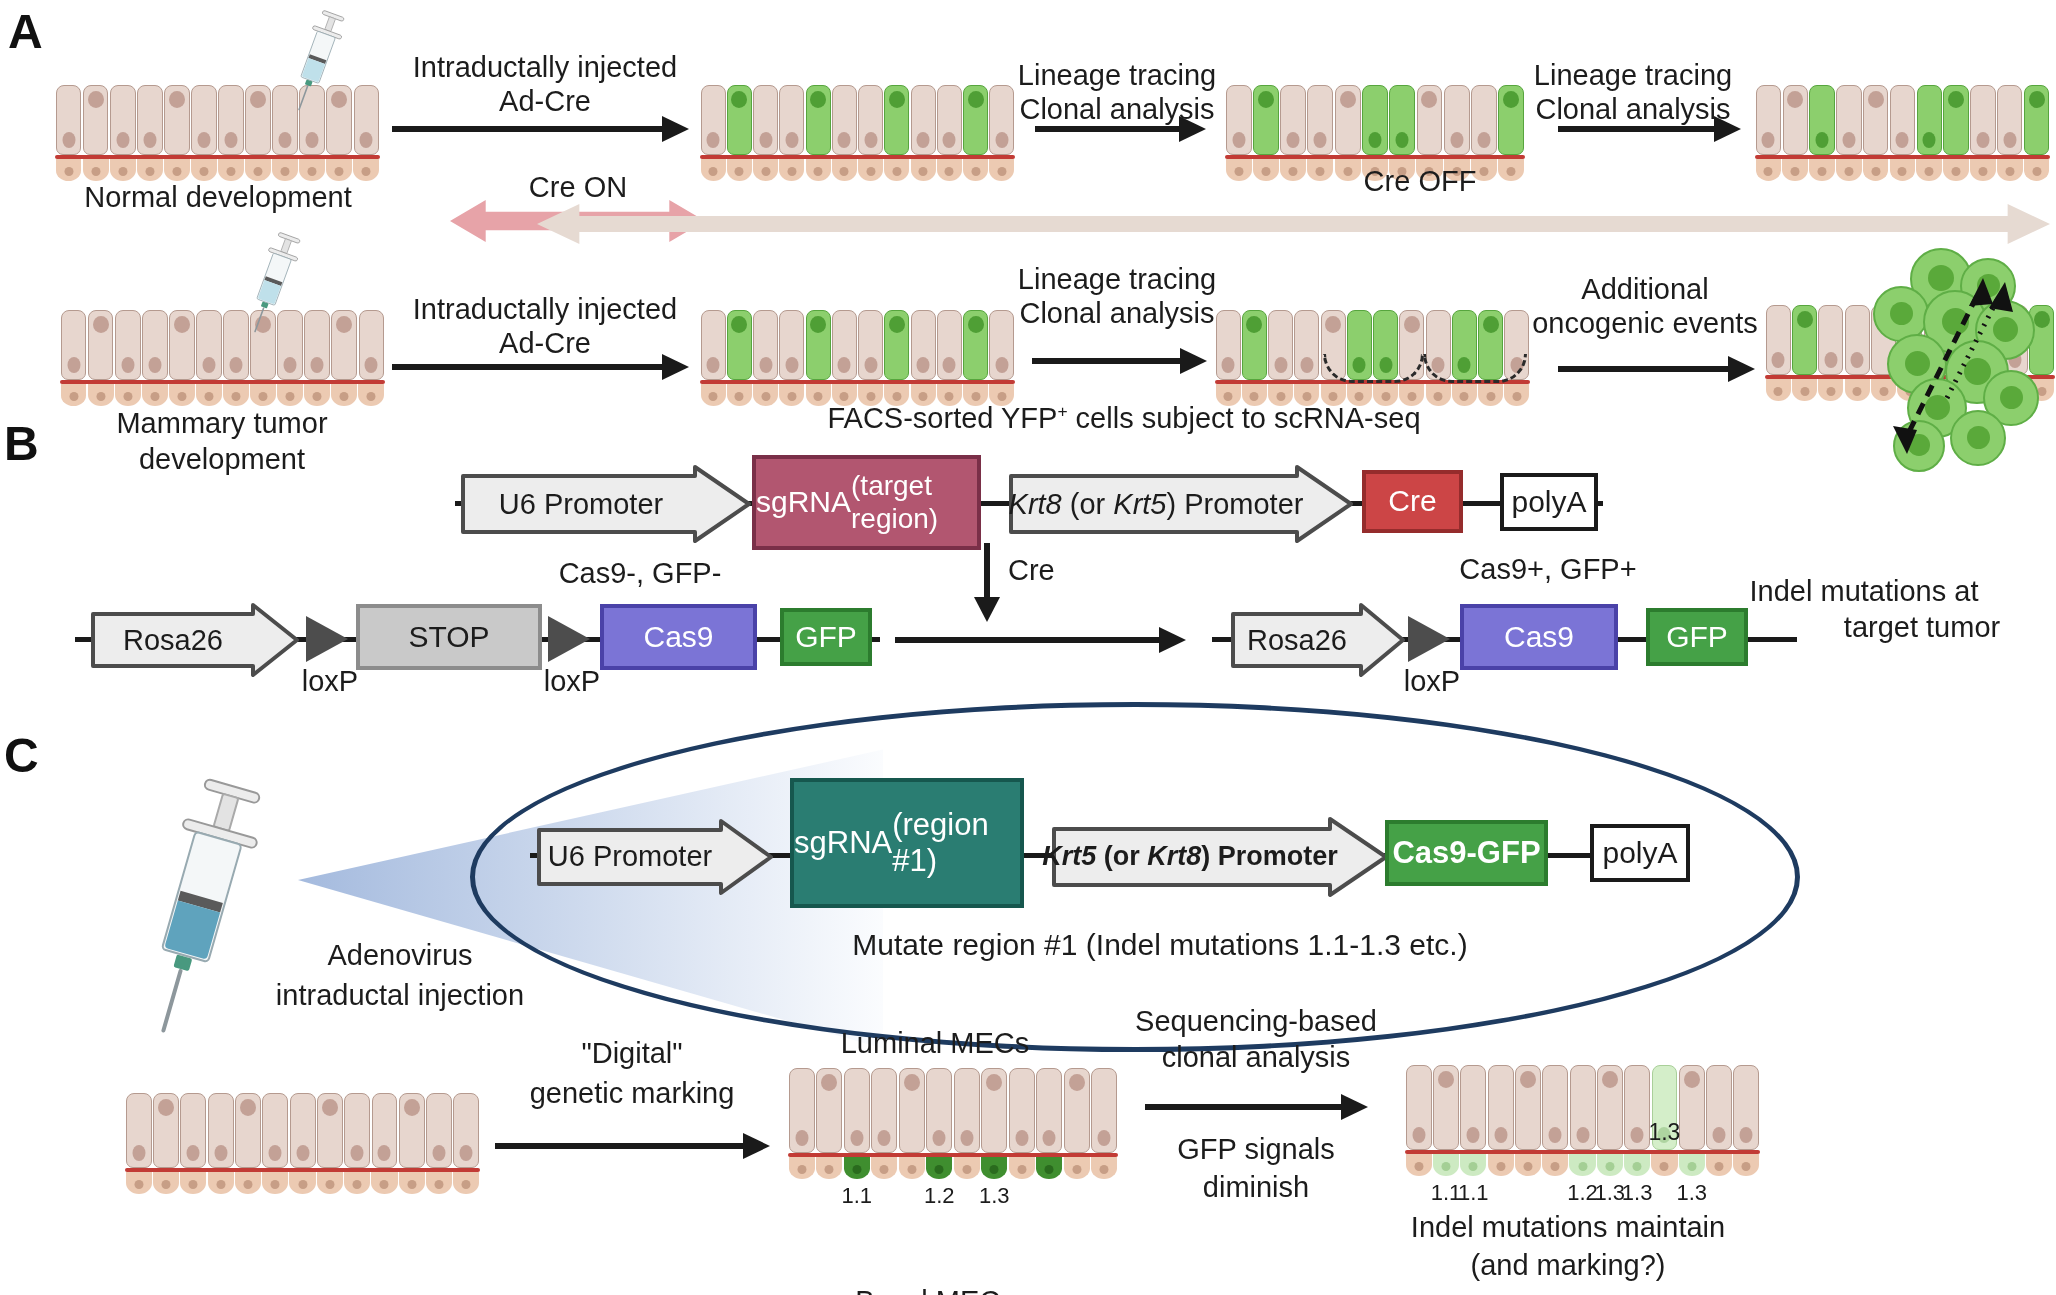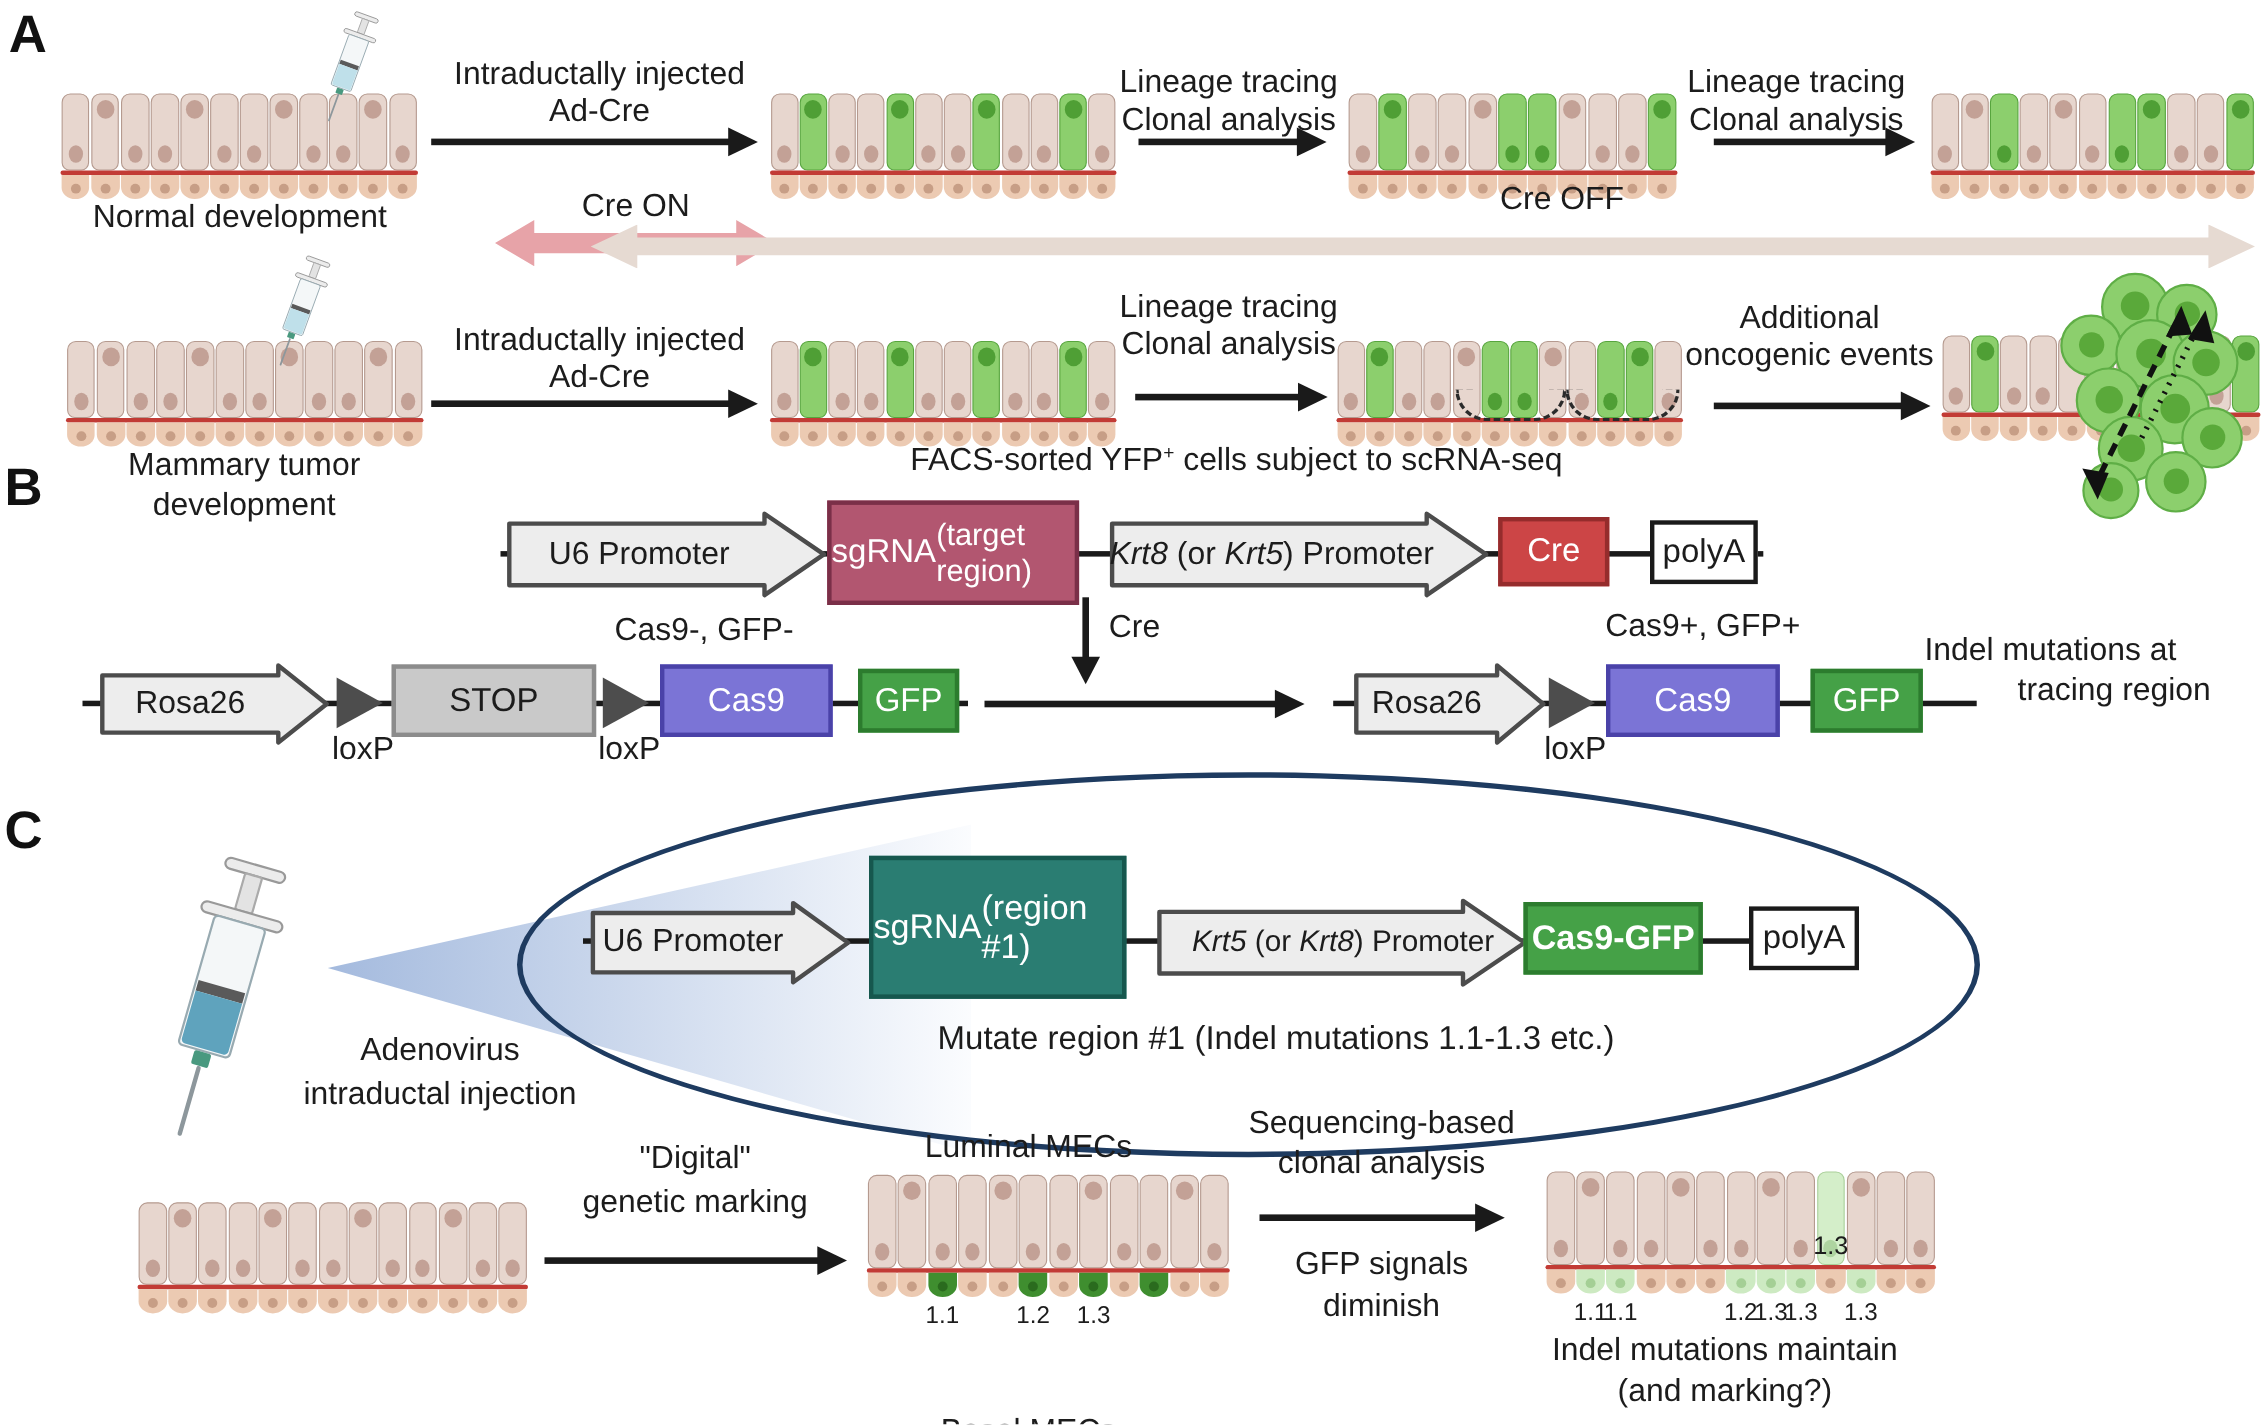--- a/index.html
+++ b/index.html
@@ -153,21 +153,21 @@
   <div class="backbone" style="left:1212px;top:637px;width:585px;"></div>
   <div class="loxp-tri" style="left:1408px;top:616px;"></div>
   <div class="txt" style="left:1432px;top:666px;">loxP</div>
   <div class="box" style="left:1460px;top:604px;width:158px;height:66px;background:#7b74d6;border:4px solid #4a42a8;color:#fff;">
     <span>Cas9</span>
   </div>
   <div class="box" style="left:1646px;top:608px;width:102px;height:58px;background:#45a147;border:4px solid #2c7c2e;color:#fff;">
     <span>GFP</span>
   </div>
   <div class="txt" style="left:1864px;top:576px;">Indel mutations at</div>
-  <div class="txt" style="left:1922px;top:612px;">tracing region</div>
+  <div class="txt" style="left:1922px;top:612px;">target tumor</div>
 
   <div class="cone" style="left:298px;top:740px;width:585px;height:318px;"></div>
   <div class="ellipse" style="left:470px;top:702px;width:1320px;height:340px;"></div>
 
   <div class="backbone" style="left:530px;top:853px;width:1150px;"></div>
   <div class="box" style="left:790px;top:778px;width:234px;height:130px;background:#2a7d72;border:4px solid #16574e;color:#fff;font-size:31px;">
     <span>sgRNA</span>
     <span>(region #1)</span>
   </div>
   <div class="box" style="left:1385px;top:820px;width:163px;height:66px;background:#45a147;border:4px solid #2c7c2e;color:#fff;font-size:31px;font-weight:bold;">
@@ -215,21 +215,21 @@
         <polygon points="3,12 131,12 131,3 173,38 131,73 131,64 3,64" fill="#ededed" stroke="#4c4c4c" stroke-width="4" stroke-linejoin="round"></polygon>
       </svg></div>
     <div class="garrow-txt" style="left: 1297px; top: 640px;">Rosa26</div>
     <div style="position: absolute; left: 536px; top: 818px; z-index: 4;"><svg width="238" height="78">
         <polygon points="3,12 185,12 185,3 235,39 185,75 185,66 3,66" fill="#ededed" stroke="#4c4c4c" stroke-width="4" stroke-linejoin="round"></polygon>
       </svg></div>
     <div class="garrow-txt" style="left: 630px; top: 856px;">U6 Promoter</div>
     <div style="position: absolute; left: 1051px; top: 816px; z-index: 4;"><svg width="338" height="82">
         <polygon points="3,13 279,13 279,3 335,41 279,79 279,69 3,69" fill="#ededed" stroke="#4c4c4c" stroke-width="4" stroke-linejoin="round"></polygon>
       </svg></div>
-    <div class="garrow-txt" style="left: 1221px; top: 856px; font-size: 27px;"><span class="ital">Krt5</span><span> (or </span><span class="ital">Krt8</span><span>) Promoter</span></div>
+    <div class="garrow-txt" style="left: 1190px; top: 856px; font-size: 27px; font-weight: bold;"><span class="ital">Krt5</span><span> (or </span><span class="ital">Krt8</span><span>) Promoter</span></div>
     <div class="tissue" style="left: 55px; top: 85px; width: 325px; height: 98px;">
       <div class="cellrow" style="height: 70px;">
         <div class="cell">
           <div class="nuc nb"></div>
         </div>
         <div class="cell">
           <div class="nuc nt"></div>
         </div>
         <div class="cell">
           <div class="nuc nb"></div>

